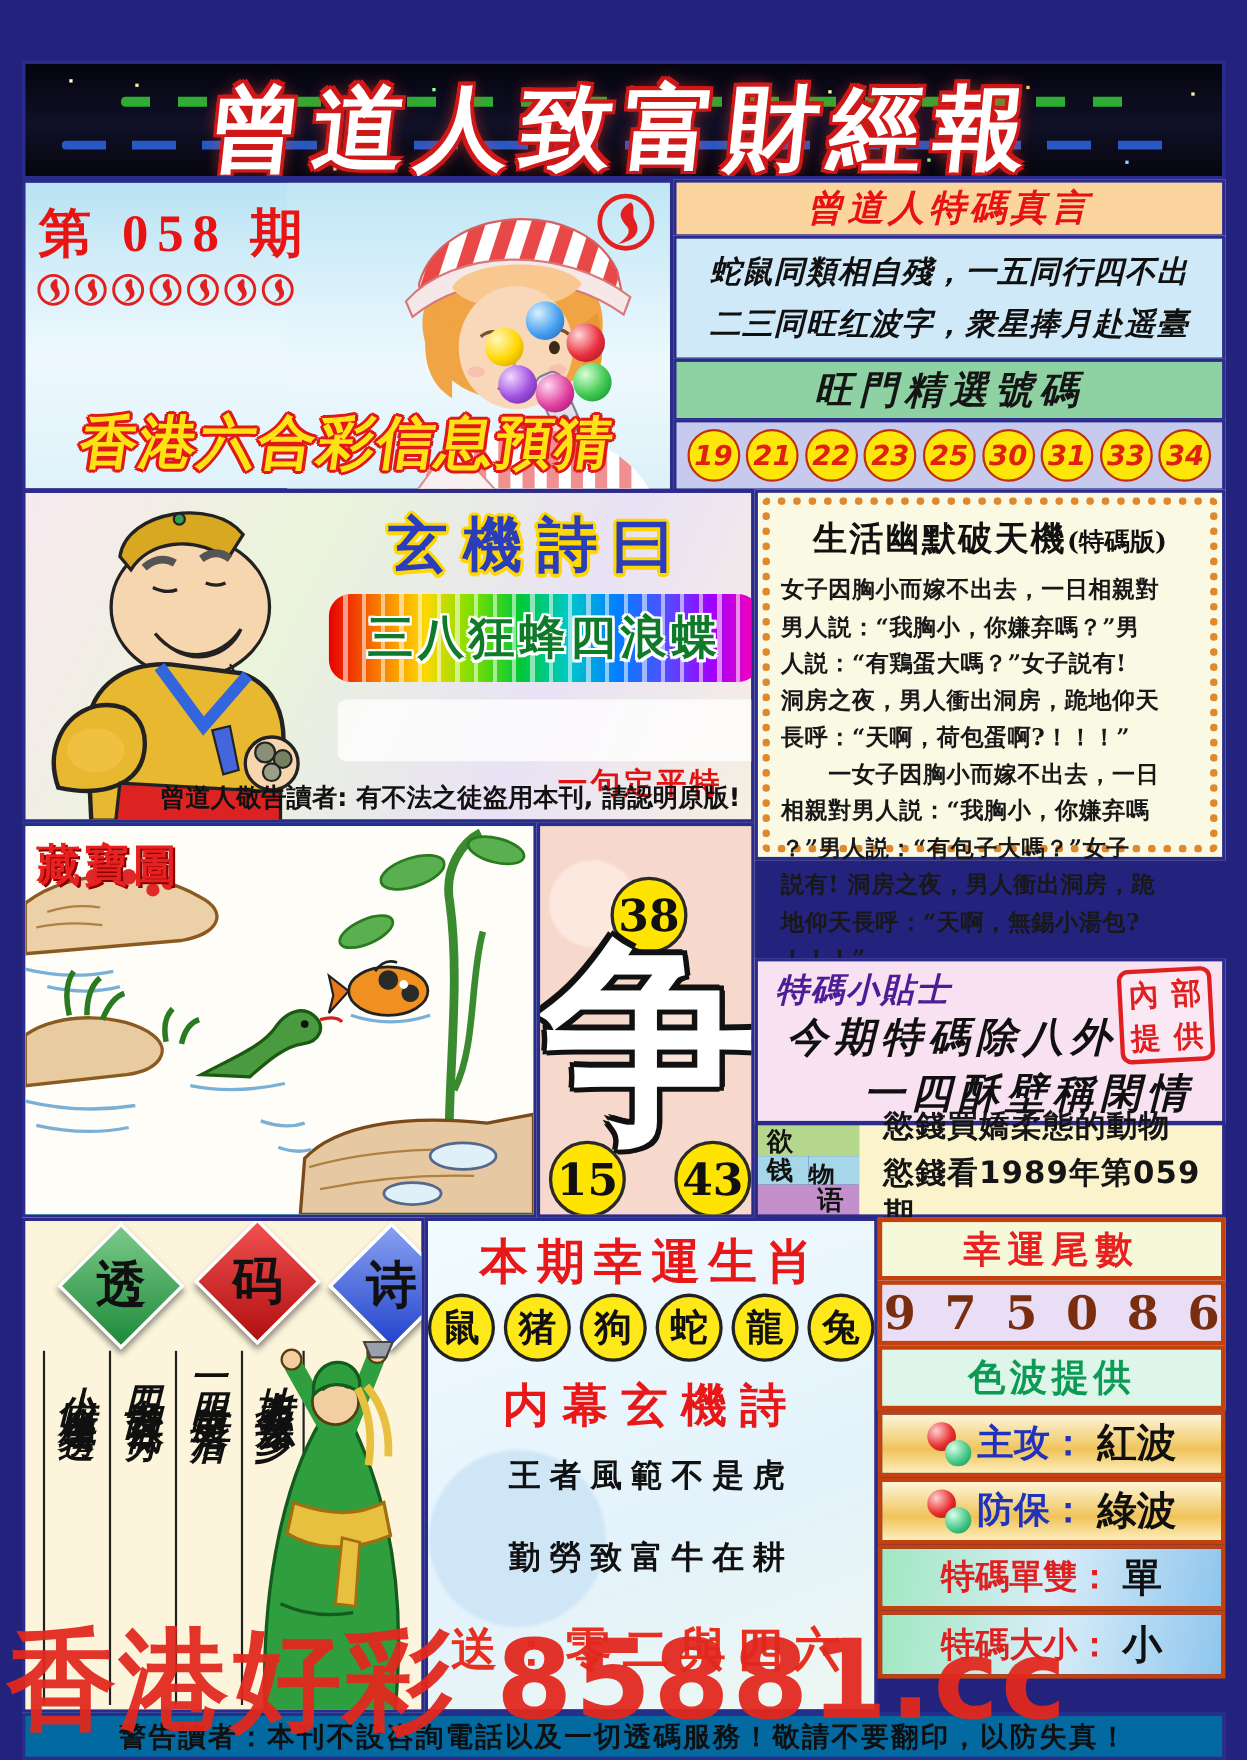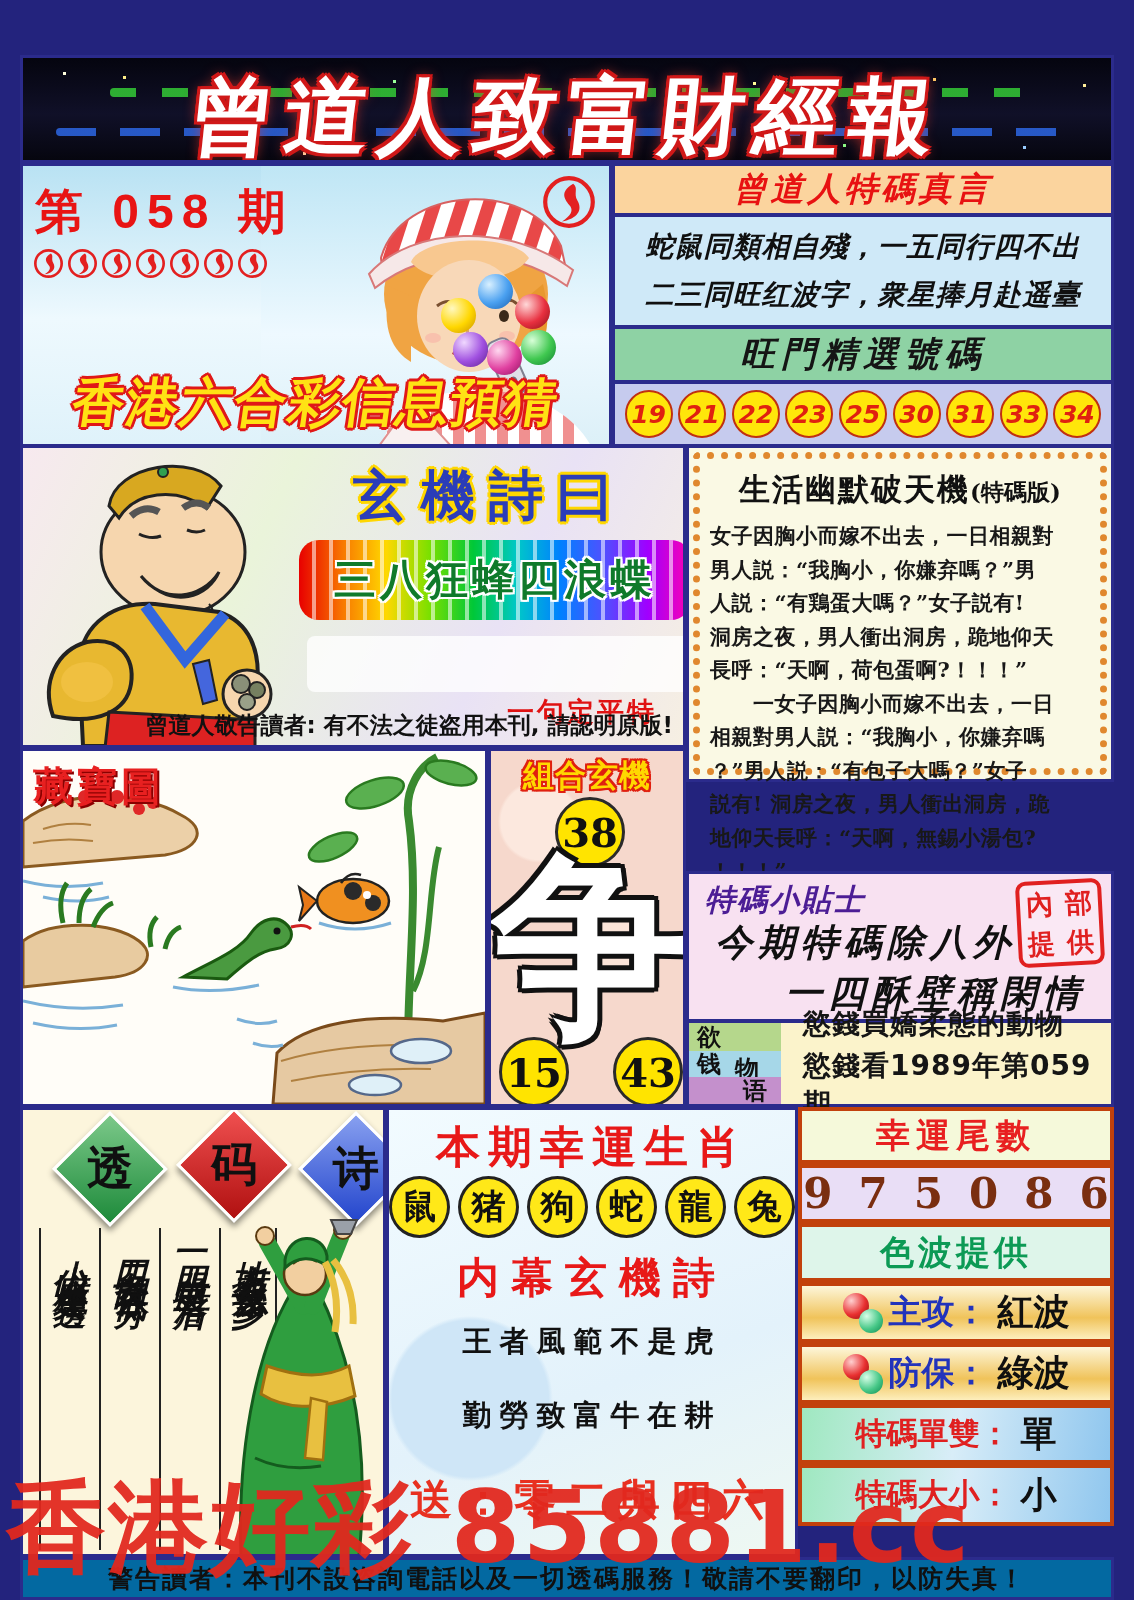--- a/index.html
+++ b/index.html
@@ -16,21 +16,21 @@
      background:repeating-linear-gradient(90deg,#2e6cf0 0 40px,rgba(0,0,0,0) 40px 64px);opacity:.8;border-radius:4px;}
   .lights-dots{position:absolute;left:40px;top:14px;width:3px;height:3px;background:#ffd;
      box-shadow:60px 4px #fe8,150px 70px #8ef,240px 80px #fda,330px 8px #9f9,420px 76px #fe6,
      510px 6px #aef,600px 78px #f96,690px 10px #ff9,780px 72px #8f8,870px 6px #fc6,960px 74px #9cf,1020px 12px #fe9;}
   #main-title{position:absolute;left:0;top:2px;width:100%;text-align:center;font-size:84px;font-weight:900;
      font-family:"DejaVu Serif",serif;color:#ffffff;letter-spacing:10px;transform:skewX(-6deg);
      text-shadow:3px 0 #d01818,-3px 0 #d01818,0 3px #d01818,0 -3px #d01818,3px 3px #d01818,-3px -3px #d01818,3px -3px #d01818,-3px 3px #d01818,0 0 14px rgba(255,60,40,.8);}
 
   
   #left-top{left:20px;top:163px;width:592px;height:284px;background:linear-gradient(180deg,#b9e2f3,#eef9fe 55%,#dff2fa);overflow:hidden;}
-  #issue{position:absolute;left:12px;top:14px;font-family:Liberation Sans, sans-serif;font-size:48px;font-weight:900;color:#e81414;letter-spacing:8px;}
+  #issue{position:absolute;left:12px;top:14px;font-family:Liberation Serif, serif;font-size:48px;font-weight:900;color:#e81414;letter-spacing:8px;}
   .flame-row{position:absolute;left:10px;top:82px;display:flex;gap:3px;}
   .flame-ico{width:31px;height:31px;}
   #emblem{position:absolute;left:518px;top:8px;width:56px;height:56px;}
   .ball{position:absolute;width:35px;height:35px;border-radius:50%;}
   .b-y{background:radial-gradient(circle at 32% 30%,#fff8c0,#ffd700 55%,#c89000);}
   .b-b{background:radial-gradient(circle at 32% 30%,#d8f0ff,#4aa0f0 55%,#1a60b0);}
   .b-r{background:radial-gradient(circle at 32% 30%,#ffd8d8,#e83040 55%,#901018);}
   .b-p{background:radial-gradient(circle at 32% 30%,#f0d8ff,#a050e0 55%,#602090);}
   .b-m{background:radial-gradient(circle at 32% 30%,#ffd8f0,#e040a0 55%,#901060);}
   .b-g{background:radial-gradient(circle at 32% 30%,#d8ffd8,#40c850 55%,#108030);}
@@ -405,21 +405,20 @@
     <ellipse cx="310" cy="96" rx="26" ry="11" fill="#5ab050" stroke="#2a7a20" stroke-width="2.5" transform="rotate(-24 310 96)"></ellipse>
     <path d="M250 353 L254 302 C282 272 342 262 420 270 L462 262 L462 353 Z" fill="#e6c9a2" stroke="#7a4a1a" stroke-width="3"></path>
     <path d="M258 310 q60 -18 150 -16 M268 330 q70 -14 140 -12" stroke="#b08040" stroke-width="2" fill="none"></path>
     <ellipse cx="398" cy="300" rx="30" ry="12" fill="#dff0f8" stroke="#55688a" stroke-width="2.5"></ellipse>
     <ellipse cx="352" cy="334" rx="26" ry="10" fill="#dff0f8" stroke="#55688a" stroke-width="2.5"></ellipse>
     <path d="M214 268 q22 8 40 2 M230 292 q16 6 30 2" stroke="#7ab0d8" stroke-width="3" fill="none"></path>
   </svg>
 </div>
 
 <div id="combo" class="panel">
-  <div id="combo-title">組合玄機</div>
   <div class="combo-ball" style="left:64px;top:46px;">38</div>
   <div id="combo-char">争</div>
   <div class="combo-ball" style="left:8px;top:286px;">15</div>
   <div class="combo-ball" style="left:122px;top:286px;">43</div>
 </div>
 
 <div id="tips" class="panel">
   <div id="tips-title">特碼小貼士</div>
   <div id="tips-l1" class="tips-line">今期特碼除八外</div>
   <div id="tips-l2" class="tips-line">一四酥壁稱閑情</div>

